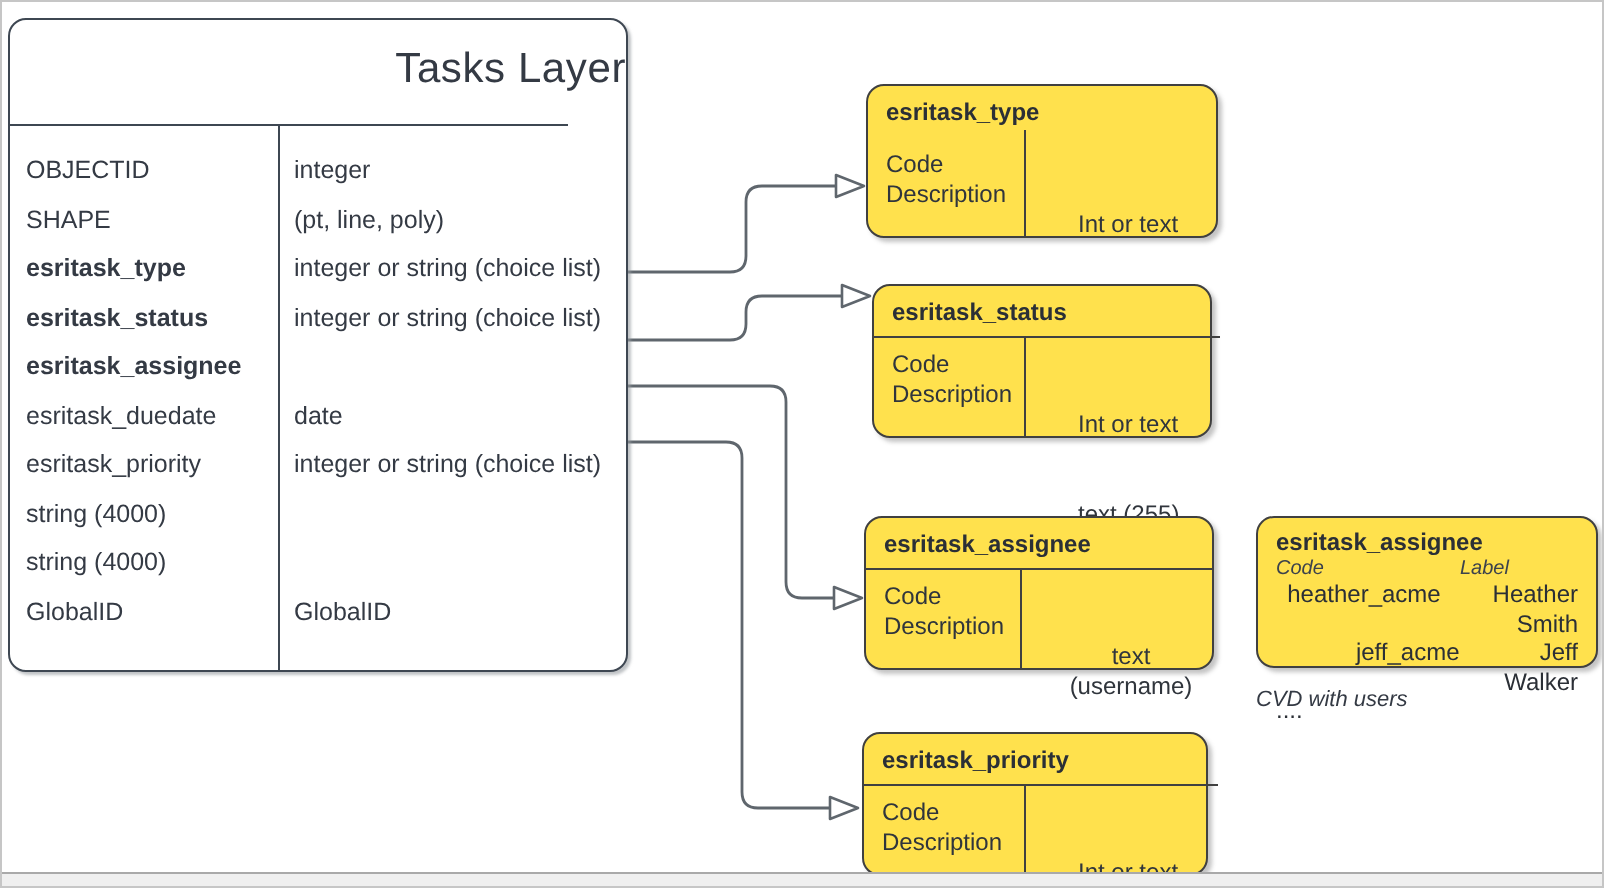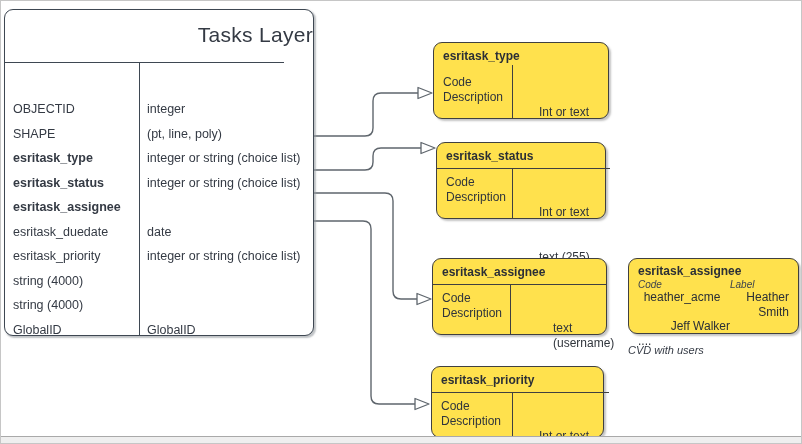--- a/index.html
+++ b/index.html
@@ -13,21 +13,21 @@
     position:absolute;left:3px;top:8px;width:310px;height:327px;background:#fff;
     border:1.5px solid #3e4752;border-radius:9px;box-sizing:border-box;
     box-shadow:1.5px 1.5px 1.5px rgba(150,155,160,.6);
   }
   .etable .title{
     position:absolute;top:13px;left:0;width:100%;text-align:right;
     font-size:21px;color:#343a44;letter-spacing:.3px;
   }
   .etable .hline{position:absolute;top:52px;left:0;width:279px;border-top:1.5px solid #3e4752;}
   .etable .vline{position:absolute;top:52px;bottom:0;left:134px;border-left:1.5px solid #3e4752;}
-  .etable .rows{position:absolute;top:87px;left:0;right:0;}
+  .etable .rows{position:absolute;top:63px;left:0;right:0;}
   .trow{height:24.5px;display:flex;align-items:center;font-size:12.5px;color:#343a44;}
   .trow .f{width:134px;padding-left:8px;box-sizing:border-box;}
   .trow .ty{padding-left:8px;}
   .trow.bold .f{font-weight:bold;}
   
   .cbox{
     position:absolute;background:#ffe14d;border:1.5px solid #404040;border-radius:9px;
     box-sizing:border-box;box-shadow:2px 2px 2px rgba(125,125,125,.45);color:#2b2f36;
   }
   .cbox .bt{padding:6px 0 0 9px;font-size:12px;font-weight:bold;}
@@ -153,21 +153,21 @@
 
   <div class="cbox" style="left:431px;top:257px;width:175px;height:77px;">
     <div class="bt">esritask_assignee</div>
     <div class="ul" style="left:0;width:100%;"></div>
     <div class="vd" style="left:77px;top:26px;"></div>
     <div class="body">
       <div class="lc">
         <div>Code</div>
         <div>Description</div>
       </div>
-      <div class="rc" style="left:100px;">
+      <div class="rc" style="left:72px;text-align:center;">
         <div>text  (username)</div>
         <div>text (255)</div>
       </div>
     </div>
   </div>
 
   <div class="cbox" style="left:430px;top:365px;width:173px;height:72px;">
     <div class="bt">esritask_priority</div>
     <div class="ul" style="left:-1px;width:calc(100% + 7px);"></div>
     <div class="vd" style="left:80px;top:26px;"></div>
@@ -187,20 +187,21 @@
     <div class="bt">esritask_assignee</div>
     <div class="hdr">
       <span>Code</span>
       <span>Label</span>
     </div>
     <div class="row">
       <span>heather_acme</span>
       <span>Heather Smith</span>
     </div>
     <div class="row">
+      <span>jeff_acme</span>
       <span>Jeff Walker</span>
     </div>
     <div class="more">....</div>
   </div>
   <div class="caption">CVD with users</div>
 
   <div class="bottom-strip"></div>
 </div>
 
 </body></html>

